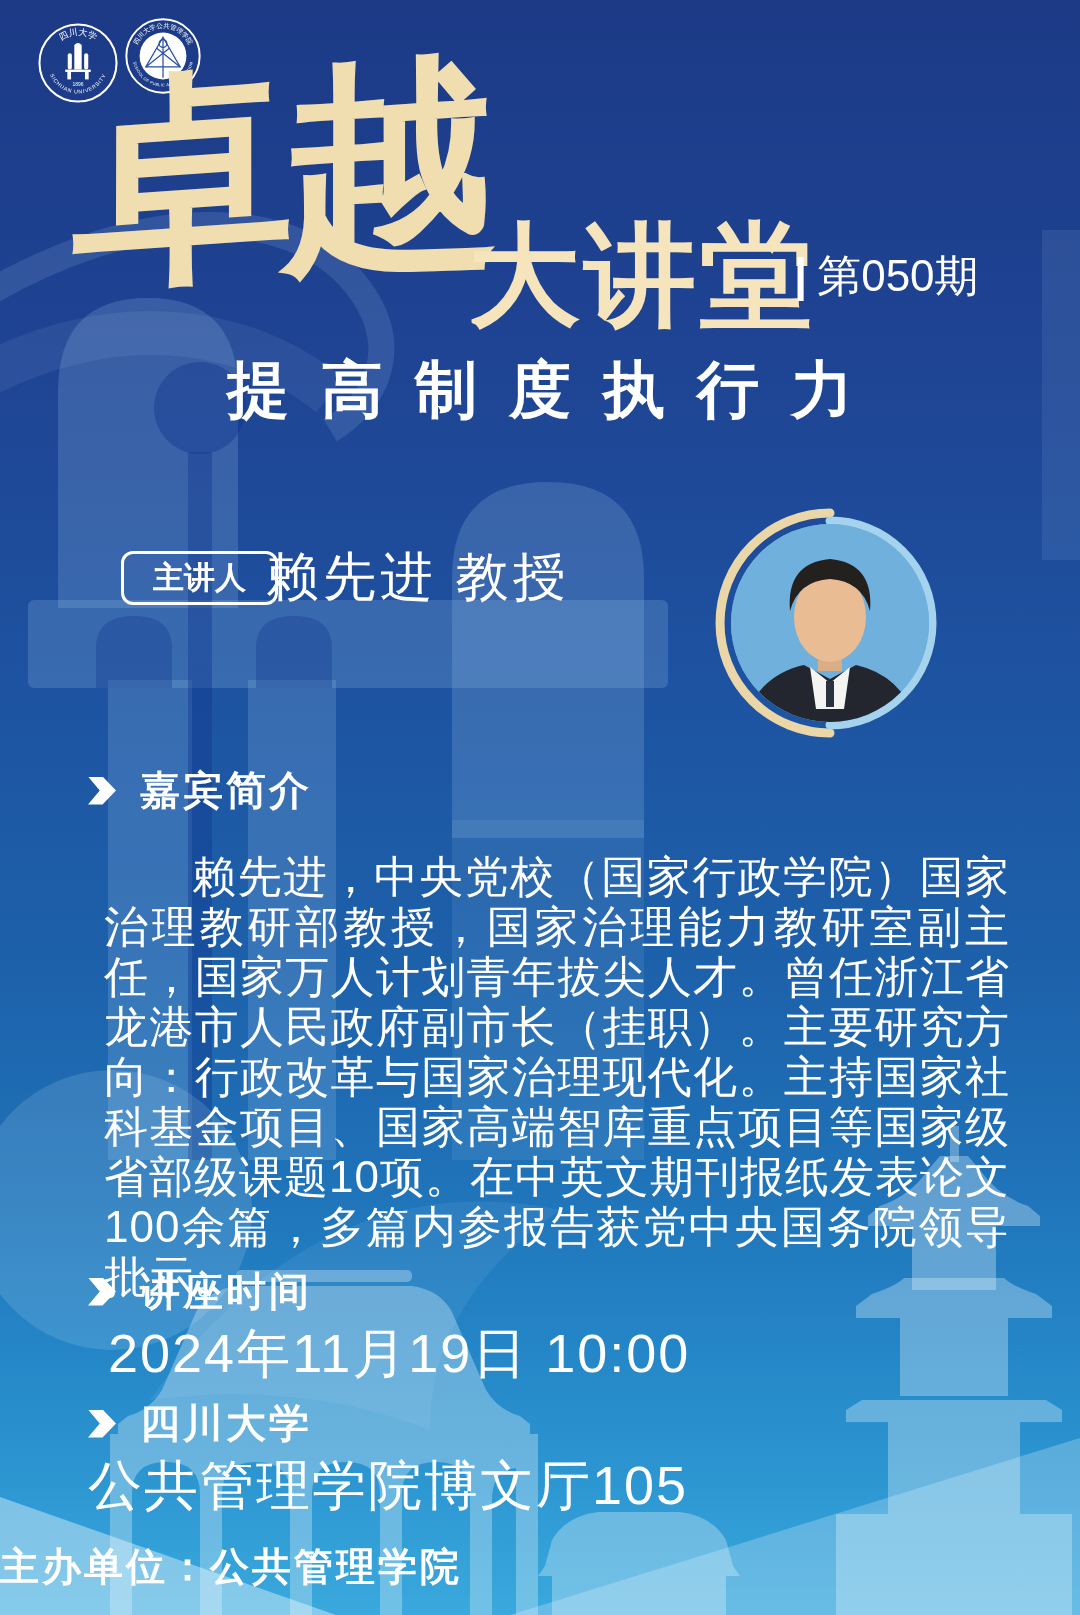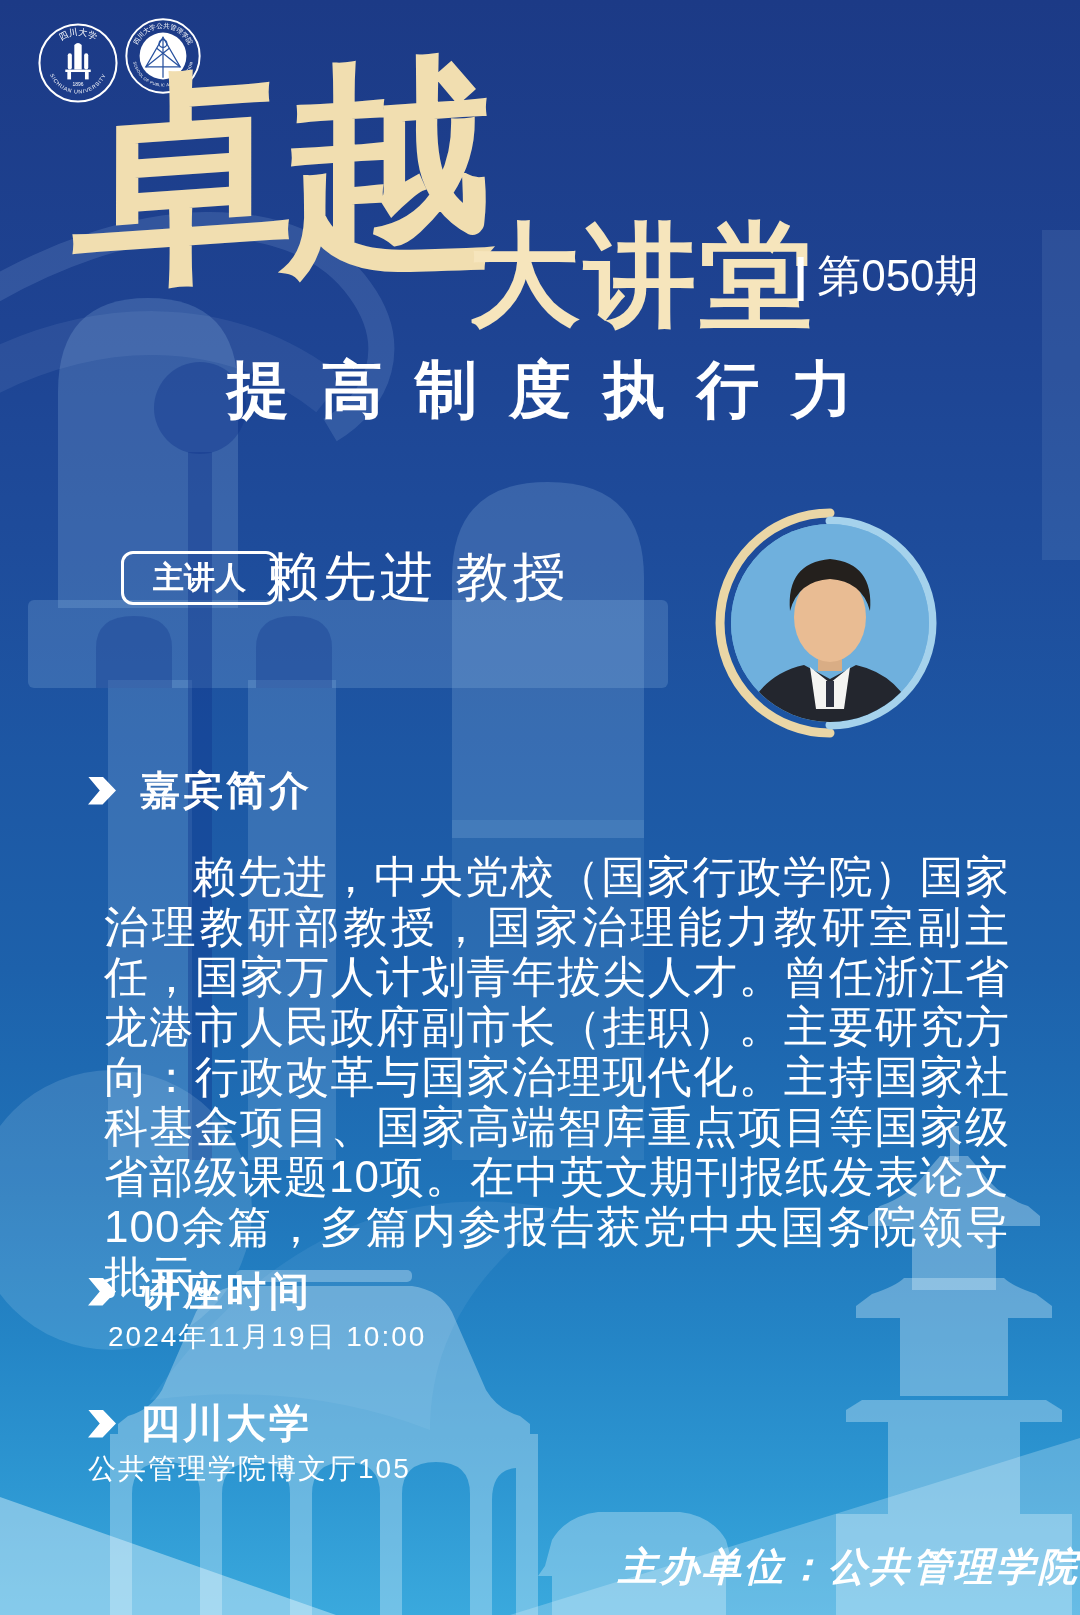--- a/index.html
+++ b/index.html
@@ -61,24 +61,24 @@
   }
   .bullet{
     width:28px;height:28px;background:#ffffff;flex:0 0 auto;
     clip-path:polygon(0 0,52% 0,100% 50%,52% 100%,0 100%,42% 50%);
   }
   .bio-text{
     position:absolute;left:88px;top:836px;width:906px;
     font-size:44px;line-height:50px;letter-spacing:1px;
     text-align:justify;text-indent:2em;margin:16px;
   }
-  .value-line{position:absolute;font-size:28px;letter-spacing:2px;white-space:nowrap;}
+  .value-line{position:absolute;font-size:54px;letter-spacing:2px;white-space:nowrap;}
   .footer-line{
-    position:absolute;left:0;top:1540px;width:1080px;text-align:right;
-    font-size:39px;font-weight:700;letter-spacing:3px;font-style:italic;
+    position:absolute;left:0;top:1540px;width:1080px;text-align:left;
+    font-size:39px;font-weight:700;letter-spacing:3px;
   }
 </style>
 </head>
 <body>
 
 <div class="poster">
 
   <svg class="decor" width="1080" height="1615" viewBox="0 0 1080 1615">
     <g>
       <path d="M -40 310 C 140 195 300 205 360 290 C 400 345 380 400 330 430" fill="none" stroke="rgba(185,215,245,0.14)" stroke-width="26"></path>

